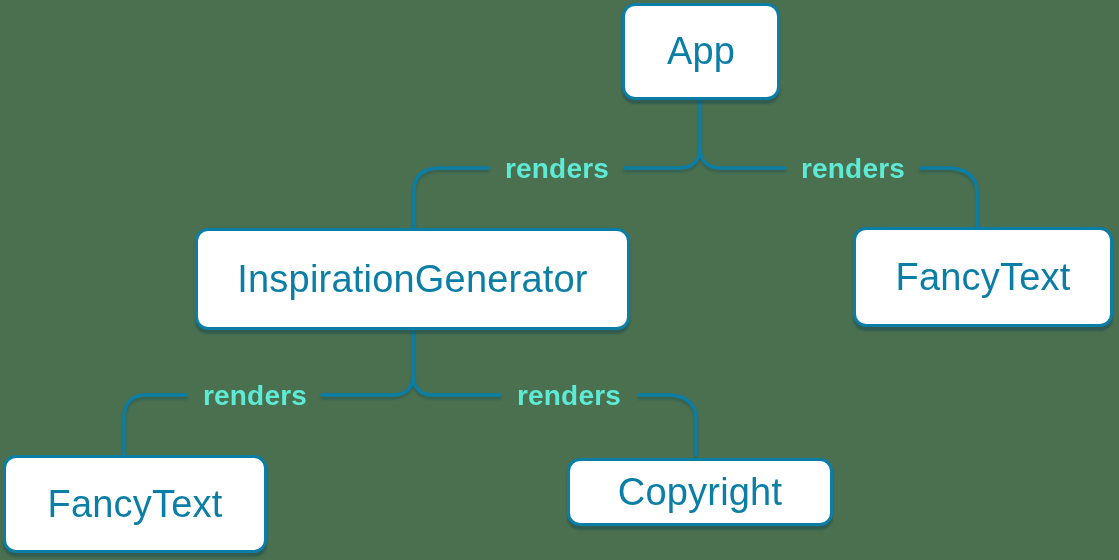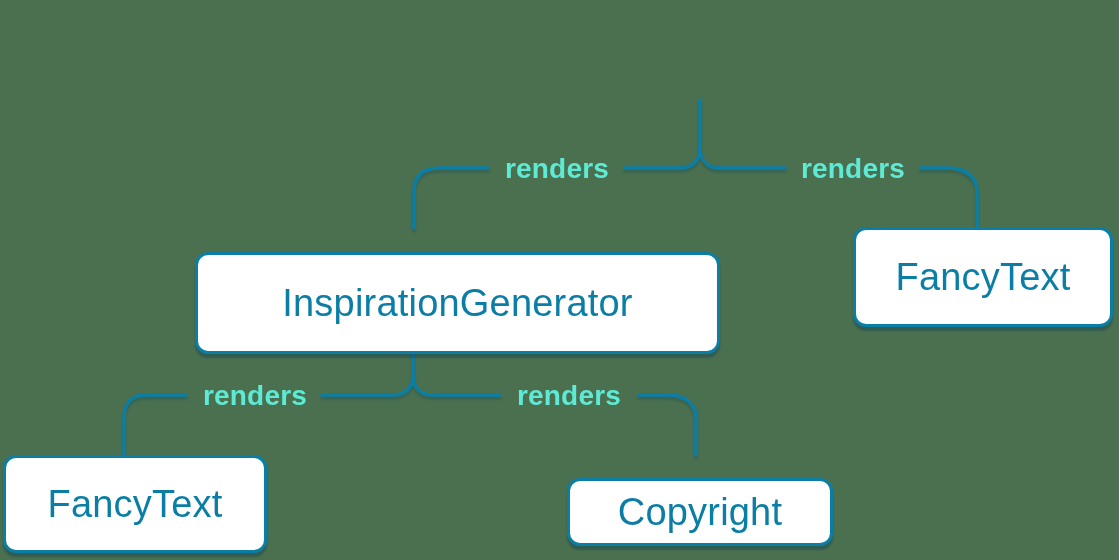--- a/index.html
+++ b/index.html
@@ -35,24 +35,24 @@
     display: flex;
     align-items: center;
     justify-content: center;
     color: #0b7ea6;
     font-size: 38px;
     font-weight: 500;
     letter-spacing: 0.2px;
     box-sizing: border-box;
   }
   .node-app                  { left: 622px; top: 3px;   width: 158px; height: 97px;  }
-  .node-inspiration          { left: 195px; top: 228px; width: 525px; height: 102px; margin-top: 24px; }
+  .node-inspiration          { left: 195px; top: 228px; width: 435px; height: 102px; }
   .node-fancytext-top        { left: 853px; top: 227px; width: 260px; height: 100px; }
   .node-fancytext-bottom     { left: 3px;   top: 455px; width: 264px; height: 98px;  }
-  .node-copyright            { left: 567px; top: 478px; width: 266px; height: 68px;  }
+  .node-copyright            { left: 567px; top: 458px; width: 266px; height: 68px;  }
   .edge-label {
     position: absolute;
     transform: translate(-50%, -50%);
     color: #5eead4;
     font-size: 28px;
     font-weight: 700;
     letter-spacing: 0.2px;
     white-space: nowrap;
   }
   .edge-label-1 { left: 557px; top: 169px; }
@@ -73,20 +73,23 @@
     <path d="M700 148 C700 161 708 168 721 168 L785 168"></path>
     <path d="M921 168 L948 168 C965 168 977 176 977 192 L977 227"></path>
 
     <path d="M413 330 L413 376"></path>
     <path d="M322 395 L393 395 C405 395 413 388 413 376"></path>
     <path d="M186 395 L146 395 C132 395 124 403 124 418 L124 455"></path>
     <path d="M413 376 C413 388 421 395 433 395 L500 395"></path>
     <path d="M639 395 L668 395 C684 395 696 403 696 418 L696 455"></path>
   </svg>
 
+  <div class="node node-app">
+    <span>App</span>
+  </div>
 
   <div class="node node-inspiration">
     <span>InspirationGenerator</span>
   </div>
 
   <div class="node node-fancytext-top">
     <span>FancyText</span>
   </div>
 
   <div class="node node-fancytext-bottom">

